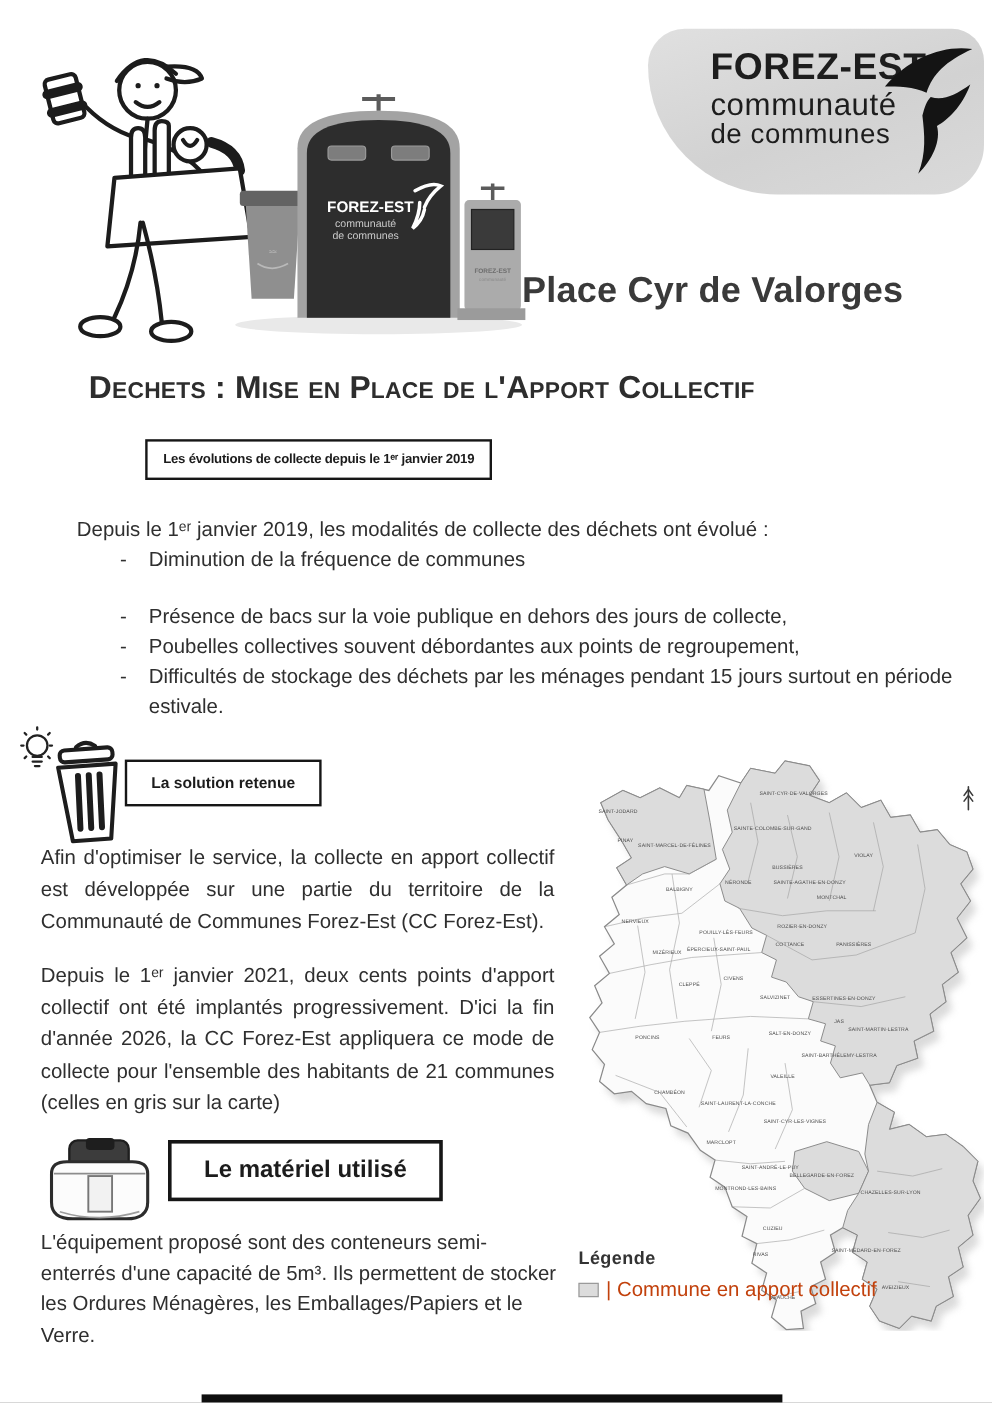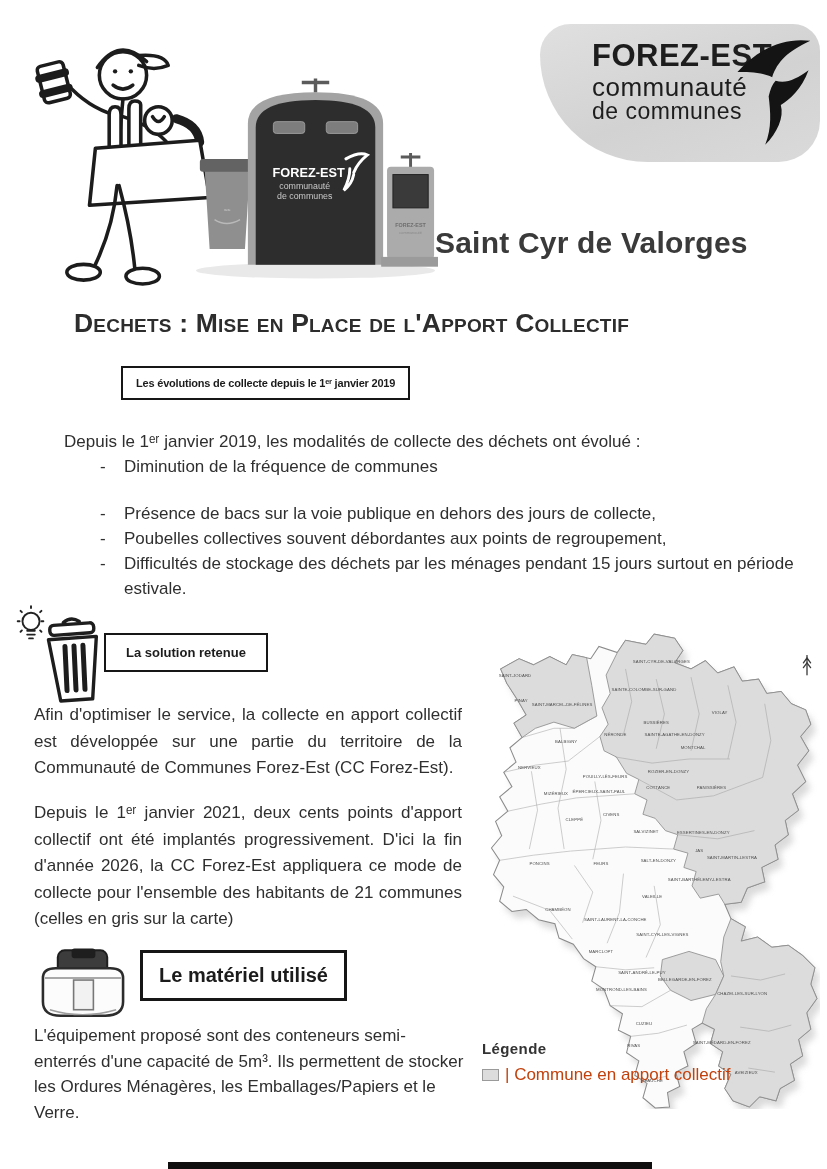--- a/index.html
+++ b/index.html
@@ -21,21 +21,21 @@
   .bird{position:absolute;right:8px;top:8px;}
   .commune-name{left:435px;top:226px;font-size:30px;font-weight:bold;color:#3a3a3a;letter-spacing:.2px;}
   
   .doc-title{
     left:74px;top:308px;width:724px;font-variant:small-caps;font-weight:800;
     font-size:26.5px;color:#2d2d2d;letter-spacing:.2px;white-space:nowrap;
   }
   .outline-box{background:#fff;border:2px solid #161616;font-weight:bold;white-space:nowrap;color:#1c1c1c;}
   .box-evolutions{left:121px;top:366px;padding:9px 13px;font-size:11px;letter-spacing:-.2px;}
   .box-solution{left:104px;top:633px;padding:10px 20px;font-size:13px;border-width:2.5px;}
-  .box-materiel{left:140px;top:950px;padding:11px 16px;font-size:20px;border-width:3px;}
+  .box-materiel{left:140px;top:950px;padding:11px 27px;font-size:20px;border-width:3px;}
   
   .textblock{font-size:17px;line-height:1.47;color:#2f2f2f;}
   .evolutions-text{left:64px;top:430px;width:732px;}
   .bullet-row{margin-left:36px;display:flex;}
   .bullet-row::before{content:"-";width:24px;flex:none;}
   .spacer{height:22px;}
   .justified{text-align:justify;line-height:1.56;}
   .solution-para1{left:34px;top:702px;width:428px;}
   .solution-para2{left:34px;top:800px;width:428px;}
   .materiel-para{left:34px;top:1023px;width:434px;line-height:1.5;}
@@ -125,21 +125,21 @@
       <div class="logo-title">FOREZ-EST</div>
       <div class="logo-sub1">communauté</div>
       <div class="logo-sub2">de communes</div>
     </div>
     <svg class="bird" width="78" height="120" viewBox="0 0 90 130">
       <path d="M4,42 C28,14 60,2 88,6 C62,18 50,30 44,48 C32,42 16,42 4,42 Z" fill="#141414"></path>
       <path d="M48,52 C60,56 72,50 86,40 C78,62 64,74 54,80 C58,94 50,112 36,126 C44,106 42,88 40,70 C42,62 44,56 48,52 Z" fill="#141414"></path>
     </svg>
   </div>
 
-  <div class="abs commune-name">Saint Cyr de Valorges</div>
+  <div class="abs commune-name">Place Cyr de Valorges</div>
 
   <div class="abs doc-title">Dechets : Mise en Place de l'Apport Collectif</div>
 
   <div class="abs outline-box box-evolutions">Les évolutions de collecte depuis le 1ᵉʳ janvier 2019</div>
 
   <div class="abs textblock evolutions-text">
     <div>Depuis le 1ᵉʳ janvier 2019, les modalités de collecte des déchets ont évolué :</div>
     <div class="bullet-row">
       <span>Diminution de la fréquence de communes</span>
     </div>

